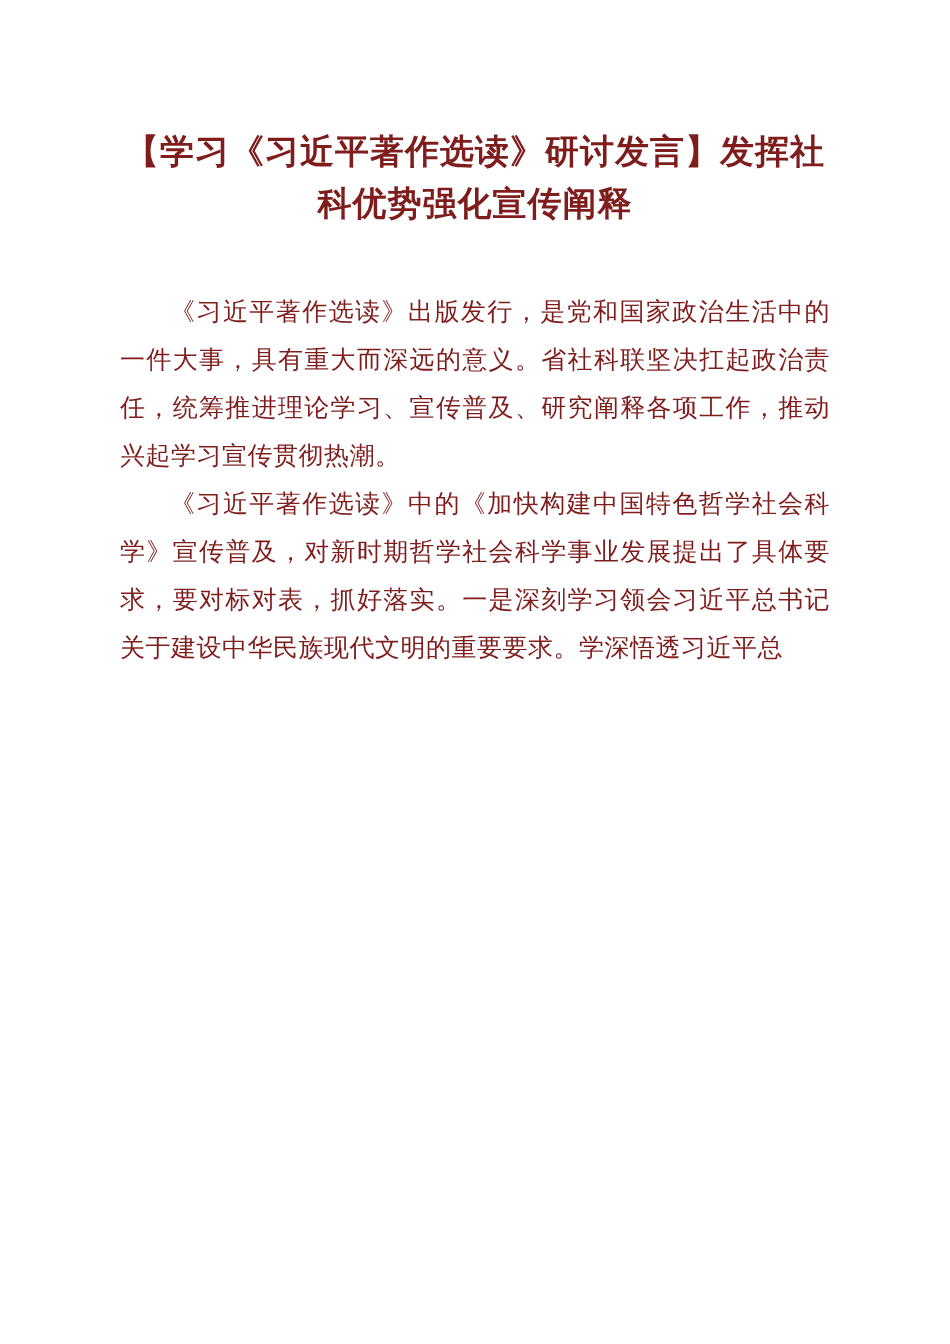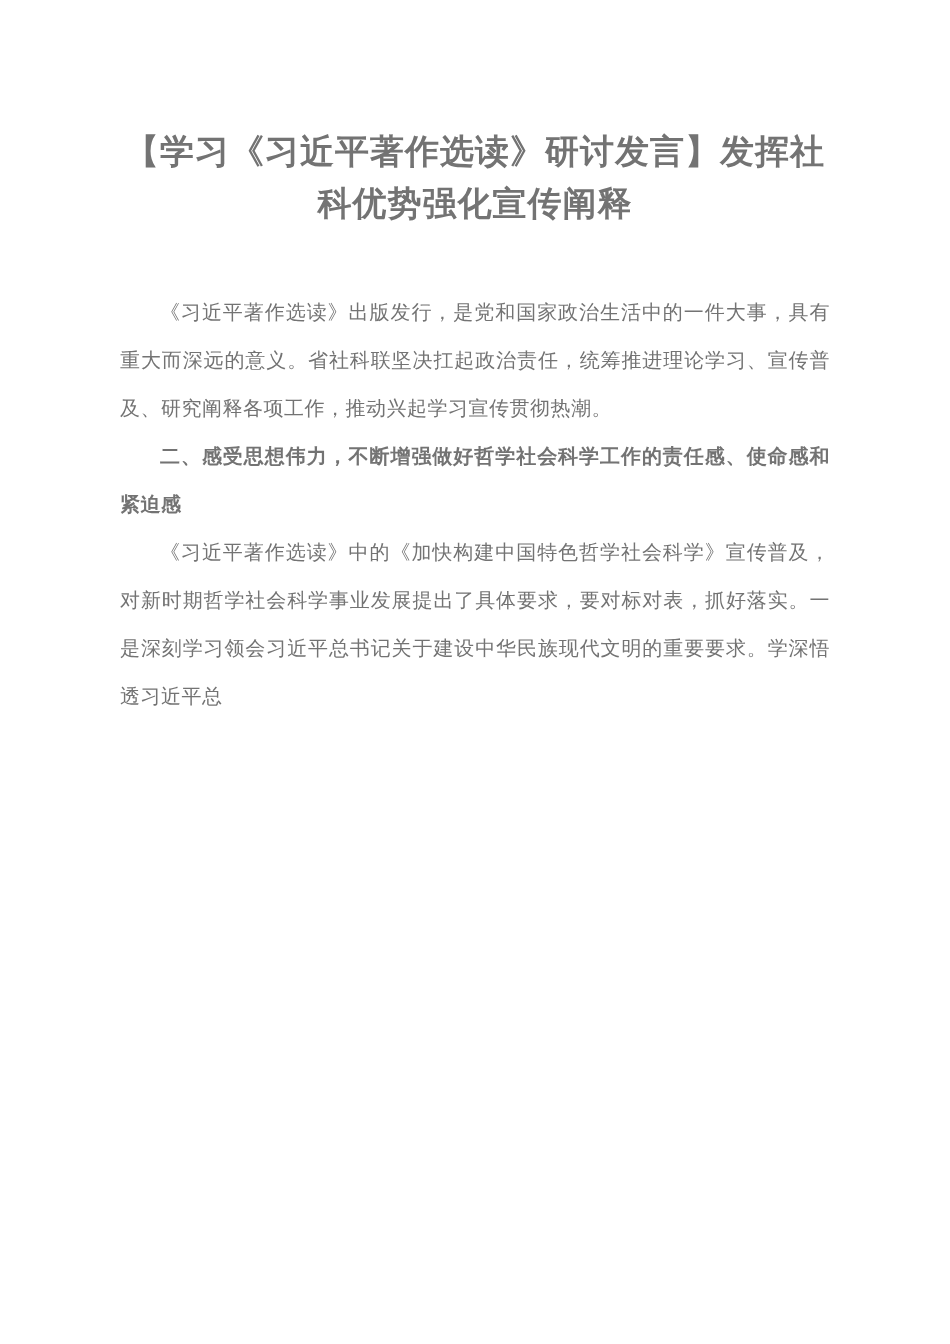--- a/index.html
+++ b/index.html
@@ -11,38 +11,38 @@
 
   
   .page {
     position: relative;
     width: 950px;
     height: 1344px;
     background: #ffffff;
     box-sizing: border-box;
     padding: 126px 120px 16px 120px;
     overflow: hidden;
-    color: #737373;
+    color: #7f1d1d;
   }
 
   
   .doc-title {
     font-family: "Liberation Serif", serif;
     font-weight: bold;
     font-size: 34px;
     line-height: 52px;
     text-align: center;
     letter-spacing: 1px;
     margin: 0 0 58px 0;
   }
 
   
   .para {
     margin: 0;
-    font-size: 20px;
+    font-size: 25px;
     line-height: 48px;
     text-align: justify;
     text-indent: 2em;
     letter-spacing: 0.5px;
   }
 
   
   .para.body {
     font-family: "Liberation Serif", serif;
     font-weight: normal;
@@ -58,17 +58,16 @@
 <body>
 
 <div class="page">
 
   <h1 class="doc-title">【学习《习近平著作选读》研讨发言】发挥社科优势强化宣传阐释</h1>
 
   <p class="para body">《习近平著作选读》出版发行，是党和国家政治生活中的一件大事，具有重大而深远的意义。省社科联坚决扛起政治责任，统筹推进理论学习、宣传普及、研究阐释各项工作，推动兴起学习宣传贯彻热潮。</p>
 
 
 
-  <p class="para heading">二、感受思想伟力，不断增强做好哲学社会科学工作的责任感、使命感和紧迫感</p>
 
   <p class="para body">《习近平著作选读》中的《加快构建中国特色哲学社会科学》宣传普及，对新时期哲学社会科学事业发展提出了具体要求，要对标对表，抓好落实。一是深刻学习领会习近平总书记关于建设中华民族现代文明的重要要求。学深悟透习近平总</p>
 
 </div>
 
 </body></html>

